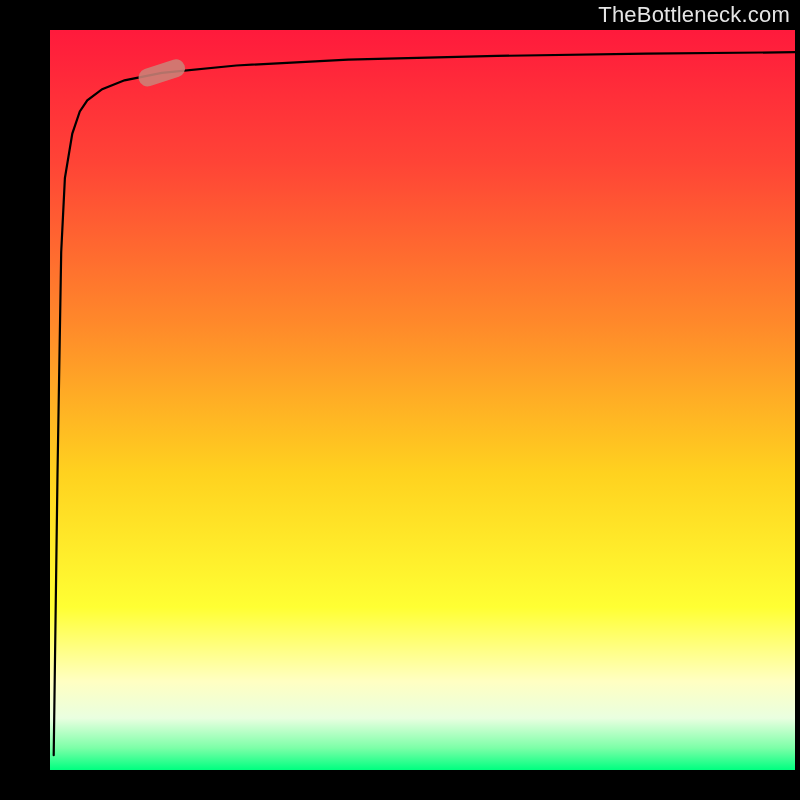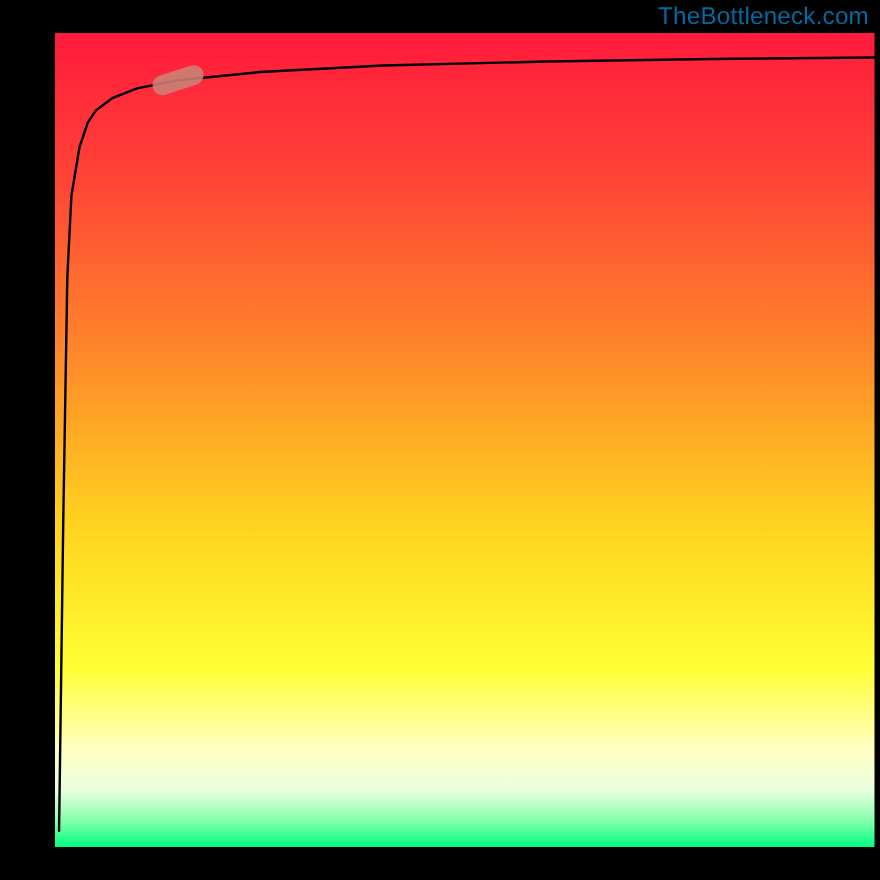--- a/index.html
+++ b/index.html
@@ -13,21 +13,21 @@
   }
   .frame {
     position: relative;
     width: 800px;
     height: 800px;
   }
   .watermark {
     position: absolute;
     top: 2px;
     right: 10px;
-    color: #0369a1;
+    color: #e5e5e5;
     font-size: 22px;
     font-weight: 400;
     letter-spacing: 0.2px;
     pointer-events: none;
   }
   svg {
     position: absolute;
     top: 0;
     left: 0;
   }

